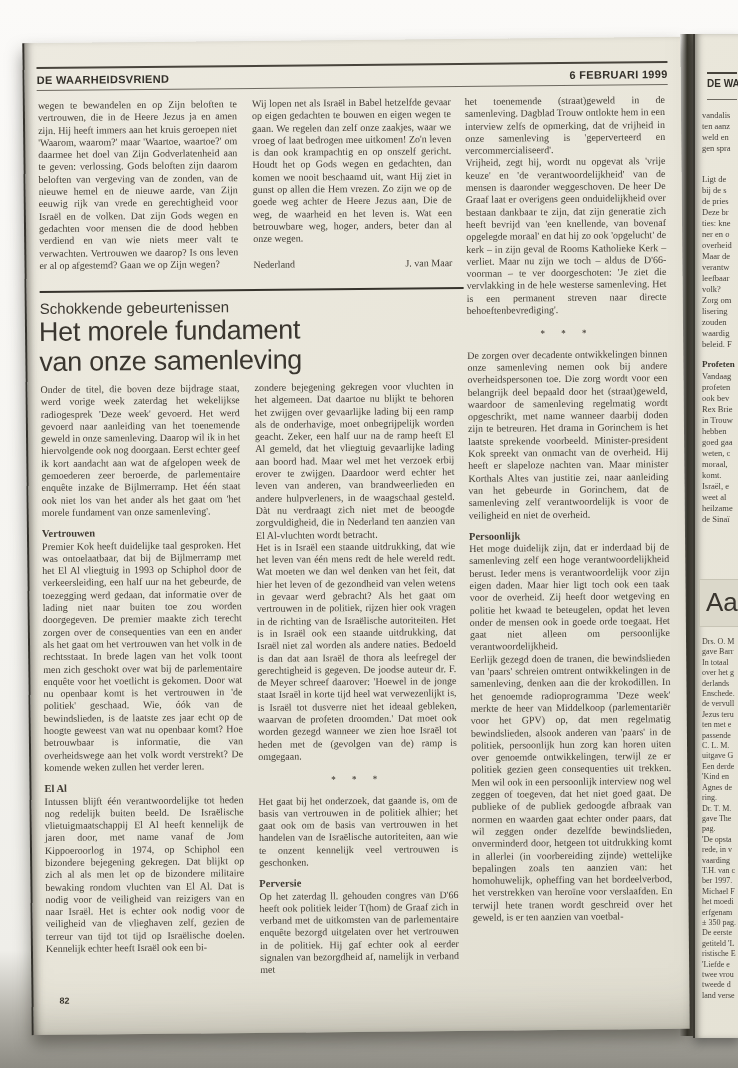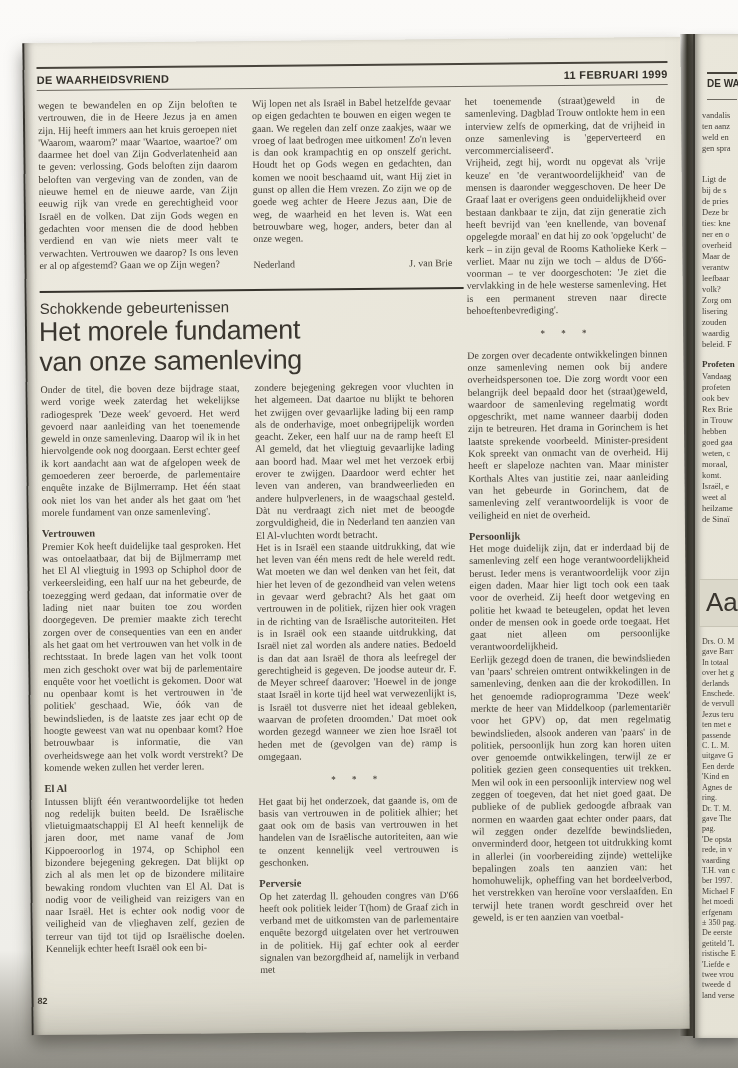--- a/index.html
+++ b/index.html
@@ -50,21 +50,21 @@
   }
   .headline{
     position:absolute;left:12px;top:274px;width:430px;
     font-family:"Liberation Sans",sans-serif;font-weight:400;
     font-size:27px;line-height:30px;letter-spacing:-.3px;color:#3a362f;
     white-space:pre-line;
   }
   .subhead{font-weight:bold;margin-top:9px;text-align:left;font-size:10.5px;}
   .stars{text-align:center;letter-spacing:7px;font-weight:bold;font-size:9px;margin:11px 0 9px;color:#4a453d;}
   .pagenum{
-    position:absolute;left:4px;top:953px;
+    position:absolute;left:26px;top:953px;
     font-family:"Liberation Sans",sans-serif;font-weight:bold;font-size:9px;color:#3b372f;
   }
   
   .sl-mast{
     margin:38px 3px 0 12px;border-top:2px solid #48443c;border-bottom:1px solid #6d6960;
     padding:4px 0 10px;font-family:"Liberation Sans",sans-serif;font-weight:bold;
     font-size:10px;color:#33302a;white-space:nowrap;
   }
   .sl-frag{
     margin:10px 0 0 7px;font-size:8.5px;line-height:11px;color:#45403a;
@@ -81,32 +81,32 @@
 </style>
 </head>
 <body>
 
 <div class="gutter"></div>
 
 <div class="page-main">
 
   <div class="masthead">
     <span>DE WAARHEIDSVRIEND</span>
-    <span>11 FEBRUARI 1999</span>
+    <span>6 FEBRUARI 1999</span>
   </div>
 
   <div class="col" id="col1top">
     <p>wegen te bewandelen en op Zijn beloften te vertrouwen, die in de Heere Jezus ja en amen zijn. Hij heeft immers aan het kruis geroepen niet 'Waarom, waarom?' maar 'Waartoe, waartoe?' om daarmee het doel van Zijn Godverlatenheid aan te geven: verlossing. Gods beloften zijn daarom beloften van vergeving van de zonden, van de nieuwe hemel en de nieuwe aarde, van Zijn eeuwig rijk van vrede en gerechtigheid voor Israël en de volken. Dat zijn Gods wegen en gedachten voor mensen die de dood hebben verdiend en van wie niets meer valt te verwachten. Vertrouwen we daarop? Is ons leven er al op afgestemd? Gaan we op Zijn wegen?</p>
   </div>
 
   <div class="col" id="col2top">
     <p>Wij lopen net als Israël in Babel hetzelfde gevaar op eigen gedachten te bouwen en eigen wegen te gaan. We regelen dan zelf onze zaakjes, waar we vroeg of laat bedrogen mee uitkomen! Zo'n leven is dan ook krampachtig en op onszelf gericht. Houdt het op Gods wegen en gedachten, dan komen we nooit beschaamd uit, want Hij ziet in gunst op allen die Hem vrezen. Zo zijn we op de goede weg achter de Heere Jezus aan, Die de weg, de waarheid en het leven is. Wat een betrouwbare weg, hoger, anders, beter dan al onze wegen.</p>
     <div class="signature">
       <span>Nederland</span>
-      <span>J. van Brie</span>
+      <span>J. van Maar</span>
     </div>
   </div>
 
   <div class="article-rule"></div>
   <div class="kicker">Schokkende gebeurtenissen</div>
   <div class="headline">Het morele fundament
 van onze samenleving</div>
 
   <div class="col" id="col1bot">
     <p>Onder de titel, die boven deze bijdrage staat, werd vorige week zaterdag het wekelijkse radiogesprek 'Deze week' gevoerd. Het werd gevoerd naar aanleiding van het toenemende geweld in onze samenleving. Daarop wil ik in het hiervolgende ook nog doorgaan. Eerst echter geef ik kort aandacht aan wat de afgelopen week de gemoederen zeer beroerde, de parlementaire enquête inzake de Bijlmerramp. Het één staat ook niet los van het ander als het gaat om 'het morele fundament van onze samenleving'.</p>

